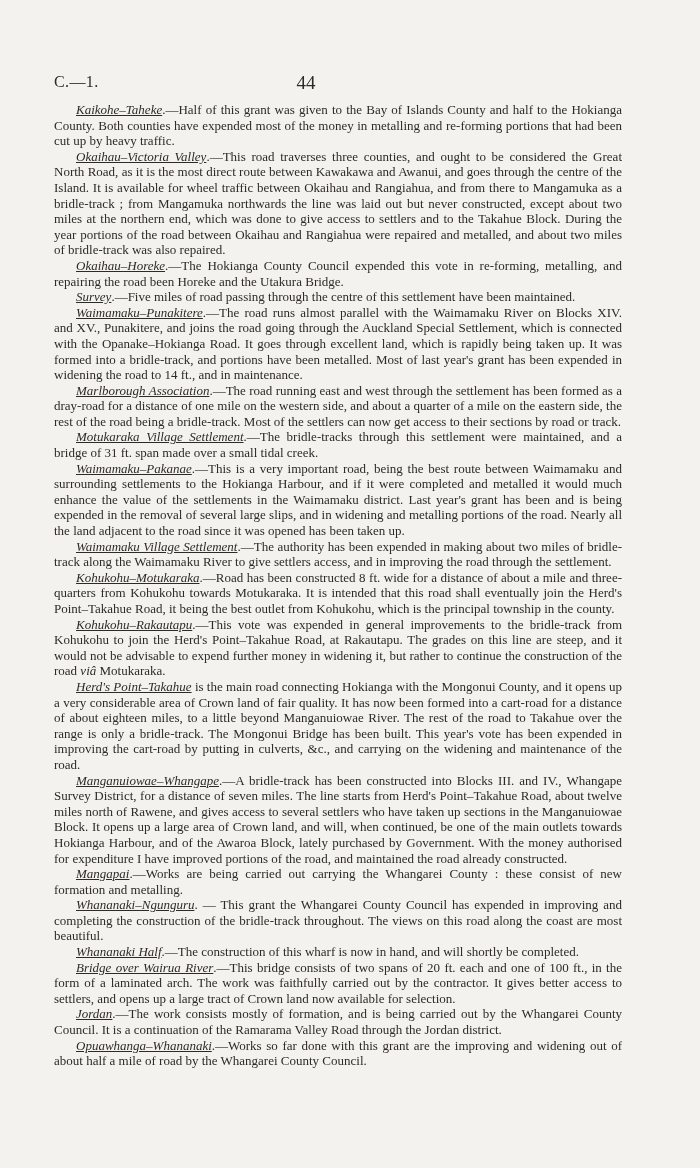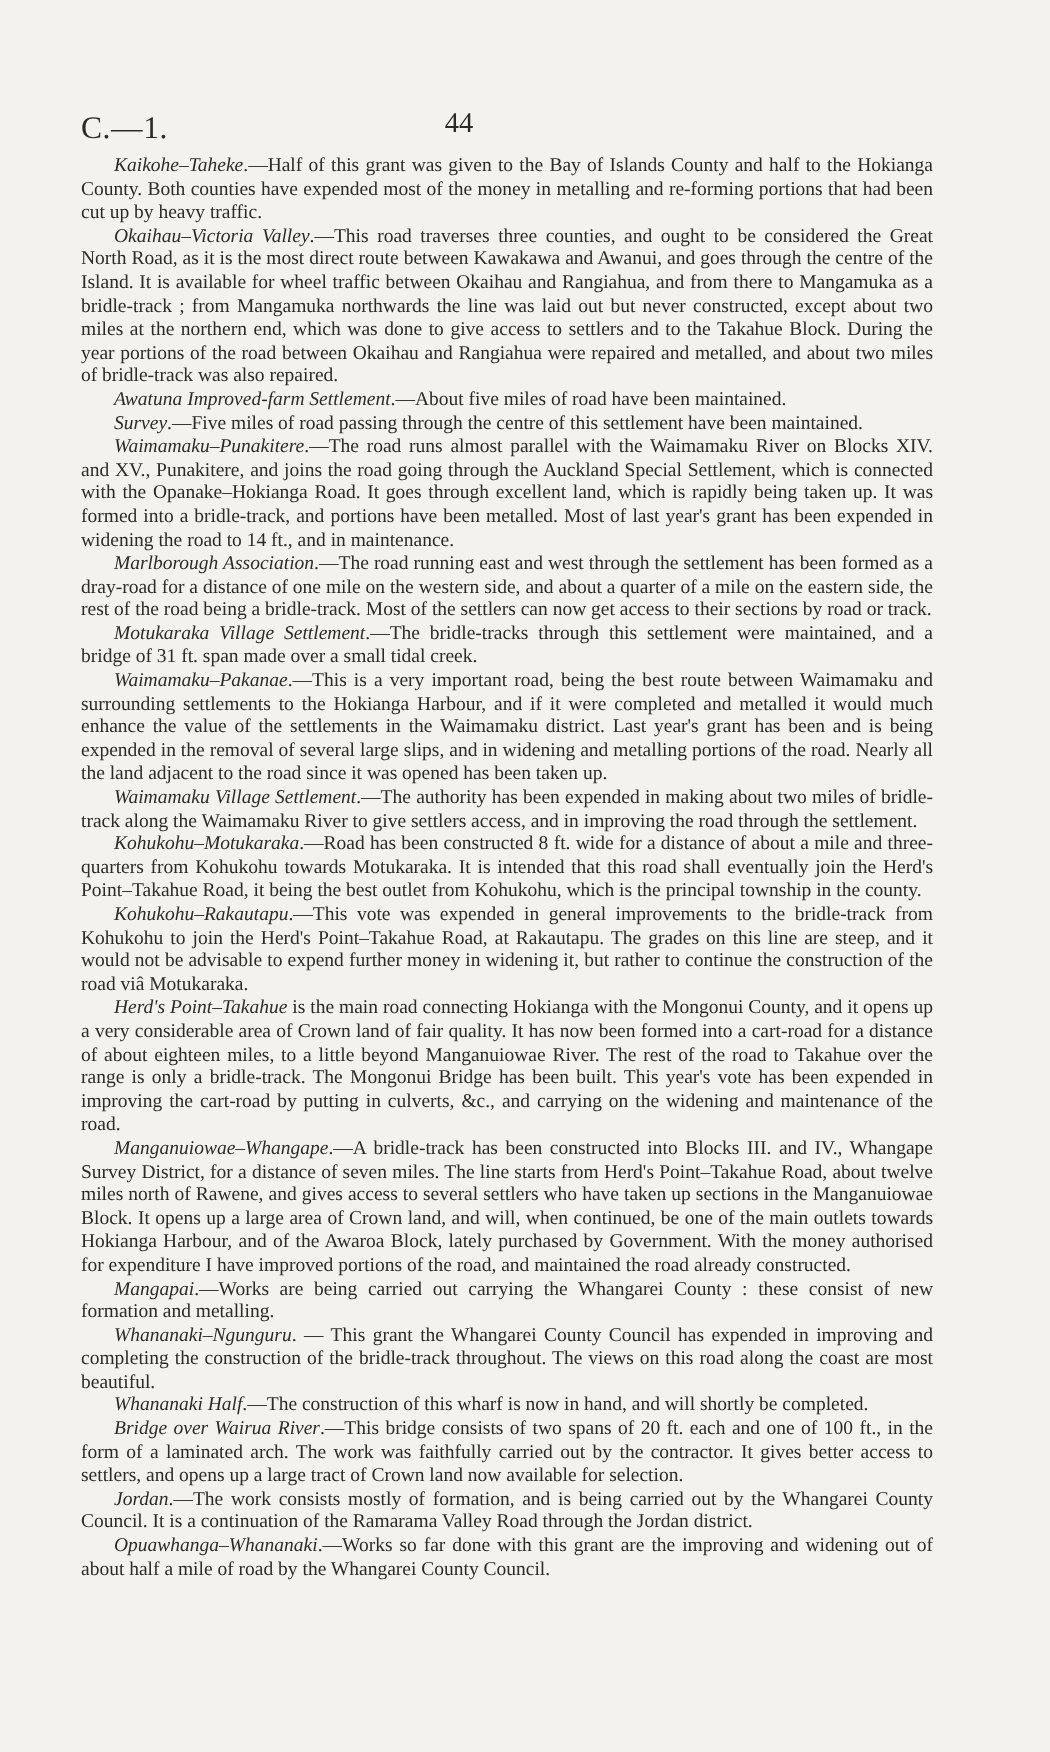--- a/index.html
+++ b/index.html
@@ -16,21 +16,21 @@
     overflow: hidden;
   }
   .page {
     position: absolute;
     inset: 0;
   }
   .header-code {
     position: absolute;
     left: 54px;
     top: 73px;
-    font-size: 21px;
+    font-size: 16px;
     letter-spacing: 0.4px;
   }
   .page-number {
     position: absolute;
     left: 250px;
     top: 72px;
     width: 112px;
     text-align: center;
     font-size: 19px;
   }
@@ -42,35 +42,37 @@
     text-align: justify;
     font-size: 13px;
     line-height: 15.6px;
   }
   .para {
     margin: 0;
     text-indent: 22px;
   }
   .ttl {
     font-style: italic;
+    text-decoration: underline;
   }
   .it {
+    font-style: italic;
   }
 </style>
 </head>
 <body>
 
 <div class="page">
   <div class="header-code">C.—1.</div>
   <div class="page-number">44</div>
 
   <div class="content">
     <p class="para"><span class="ttl">Kaikohe–Taheke</span><span>.—</span><span>Half of this grant was given to the Bay of Islands County and half to the Hokianga County.  Both counties have expended most of the money in metalling and re-forming portions that had been cut up by heavy traffic.</span></p>
     <p class="para"><span class="ttl">Okaihau–Victoria Valley</span><span>.—</span><span>This road traverses three counties, and ought to be considered the Great North Road, as it is the most direct route between Kawakawa and Awanui, and goes through the centre of the Island.  It is available for wheel traffic between Okaihau and Rangiahua, and from there to Mangamuka as a bridle-track ; from Mangamuka northwards the line was laid out but never constructed, except about two miles at the northern end, which was done to give access to settlers and to the Takahue Block.  During the year portions of the road between Okaihau and Rangiahua were repaired and metalled, and about two miles of bridle-track was also repaired.</span></p>
-    <p class="para"><span class="ttl">Awatuna Improved-farm Settlement</span><span>.—</span><span>About five miles of road have been maintained.</span></p>
+    <p class="para"><span class="ttl">Okaihau–Horeke</span><span>.—</span><span>The Hokianga County Council expended this vote in re-forming, metalling, and repairing the road been Horeke and the Utakura Bridge.</span></p>
     <p class="para"><span class="ttl">Survey</span><span>.—</span><span>Five miles of road passing through the centre of this settlement have been maintained.</span></p>
     <p class="para"><span class="ttl">Waimamaku–Punakitere</span><span>.—</span><span>The road runs almost parallel with the Waimamaku River on Blocks XIV. and XV., Punakitere, and joins the road going through the Auckland Special Settlement, which is connected with the Opanake–Hokianga Road.  It goes through excellent land, which is rapidly being taken up.  It was formed into a bridle-track, and portions have been metalled.  Most of last year's grant has been expended in widening the road to 14 ft., and in maintenance.</span></p>
     <p class="para"><span class="ttl">Marlborough Association</span><span>.—</span><span>The road running east and west through the settlement has been formed as a dray-road for a distance of one mile on the western side, and about a quarter of a mile on the eastern side, the rest of the road being a bridle-track.  Most of the settlers can now get access to their sections by road or track.</span></p>
     <p class="para"><span class="ttl">Motukaraka Village Settlement</span><span>.—</span><span>The bridle-tracks through this settlement were maintained, and a bridge of 31 ft. span made over a small tidal creek.</span></p>
     <p class="para"><span class="ttl">Waimamaku–Pakanae</span><span>.—</span><span>This is a very important road, being the best route between Waimamaku and surrounding settlements to the Hokianga Harbour, and if it were completed and metalled it would much enhance the value of the settlements in the Waimamaku district.  Last year's grant has been and is being expended in the removal of several large slips, and in widening and metalling portions of the road.  Nearly all the land adjacent to the road since it was opened has been taken up.</span></p>
     <p class="para"><span class="ttl">Waimamaku Village Settlement</span><span>.—</span><span>The authority has been expended in making about two miles of bridle-track along the Waimamaku River to give settlers access, and in improving the road through the settlement.</span></p>
     <p class="para"><span class="ttl">Kohukohu–Motukaraka</span><span>.—</span><span>Road has been constructed 8 ft. wide for a distance of about a mile and three-quarters from Kohukohu towards Motukaraka.  It is intended that this road shall eventually join the Herd's Point–Takahue Road, it being the best outlet from Kohukohu, which is the principal township in the county.</span></p>
     <p class="para"><span class="ttl">Kohukohu–Rakautapu</span><span>.—</span><span>This vote was expended in general improvements to the bridle-track from Kohukohu to join the Herd's Point–Takahue Road, at Rakautapu.  The grades on this line are steep, and it would not be advisable to expend further money in widening it, but rather to continue the construction of the road </span><span class="it">viâ</span><span> Motukaraka.</span></p>
     <p class="para"><span class="ttl">Herd's Point–Takahue</span><span></span><span> is the main road connecting Hokianga with the Mongonui County, and it opens up a very considerable area of Crown land of fair quality.  It has now been formed into a cart-road for a distance of about eighteen miles, to a little beyond Manganuiowae River.  The rest of the road to Takahue over the range is only a bridle-track.  The Mongonui Bridge has been built.  This year's vote has been expended in improving the cart-road by putting in culverts, &amp;c., and carrying on the widening and maintenance of the road.</span></p>
     <p class="para"><span class="ttl">Manganuiowae–Whangape</span><span>.—</span><span>A bridle-track has been constructed into Blocks III. and IV., Whangape Survey District, for a distance of seven miles.  The line starts from Herd's Point–Takahue Road, about twelve miles north of Rawene, and gives access to several settlers who have taken up sections in the Manganuiowae Block.  It opens up a large area of Crown land, and will, when continued, be one of the main outlets towards Hokianga Harbour, and of the Awaroa Block, lately purchased by Government.  With the money authorised for expenditure I have improved portions of the road, and maintained the road already constructed.</span></p>

